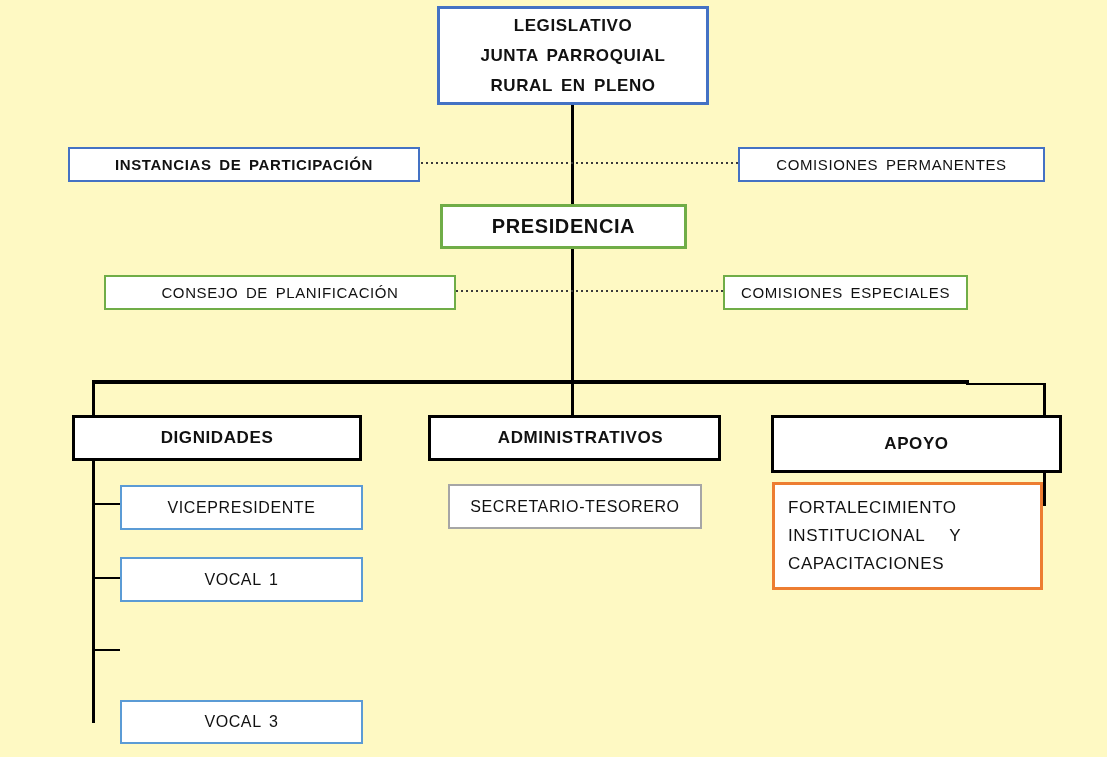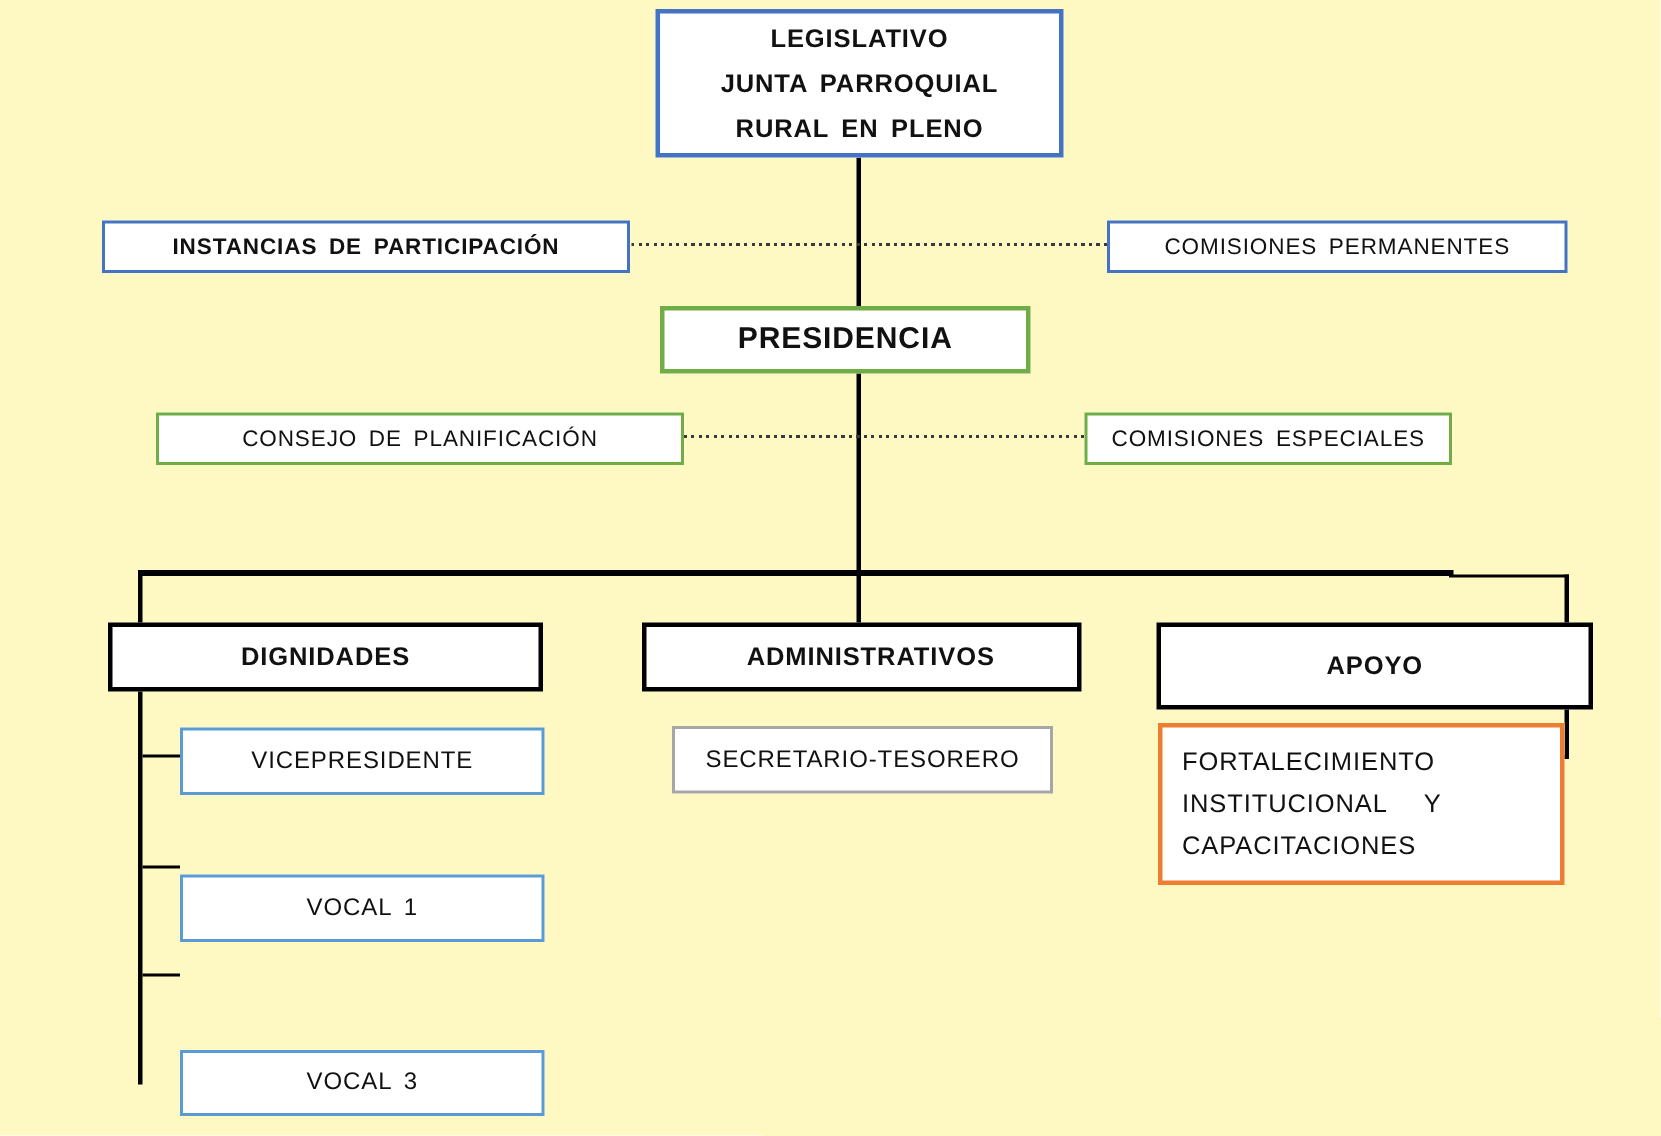--- a/index.html
+++ b/index.html
@@ -91,21 +91,21 @@
   <div class="node bw2 fs15" style="left: 723px; top: 275px; width: 245px; height: 35px; border-color: rgb(112, 173, 71);">COMISIONES ESPECIALES</div>
 
   <div class="node bw3 bold fs17" style="left: 72px; top: 415px; width: 290px; height: 46px; border-color: rgb(0, 0, 0);">DIGNIDADES</div>
 
   <div class="node bw3 bold fs17" style="left: 428px; top: 415px; width: 293px; height: 46px; border-color: rgb(0, 0, 0); padding-left: 12px;">ADMINISTRATIVOS</div>
 
   <div class="node bw3 bold fs17" style="left: 771px; top: 415px; width: 291px; height: 58px; border-color: rgb(0, 0, 0);">APOYO</div>
 
   <div class="node bw2 fs16" style="left: 120px; top: 485px; width: 243px; height: 45px; border-color: rgb(91, 155, 213);">VICEPRESIDENTE</div>
 
-  <div class="node bw2 fs16" style="left: 120px; top: 557px; width: 243px; height: 45px; border-color: rgb(91, 155, 213); margin-top: 26px;">VOCAL 1</div>
+  <div class="node bw2 fs16" style="left: 120px; top: 557px; width: 243px; height: 45px; border-color: rgb(91, 155, 213);">VOCAL 1</div>
 
 
   <div class="node bw2 fs16" style="left: 120px; top: 700px; width: 243px; height: 44px; border-color: rgb(91, 155, 213);">VOCAL 3</div>
 
   <div class="node bw2 fs16" style="left: 448px; top: 484px; width: 254px; height: 45px; border-color: rgb(166, 166, 166);">SECRETARIO-TESORERO</div>
 
   <div class="node bw3 fs17 left-align" style="left: 772px; top: 482px; width: 271px; height: 108px; border-color: rgb(237, 125, 49);">FORTALECIMIENTO
 INSTITUCIONAL   Y
 CAPACITACIONES</div>
 

